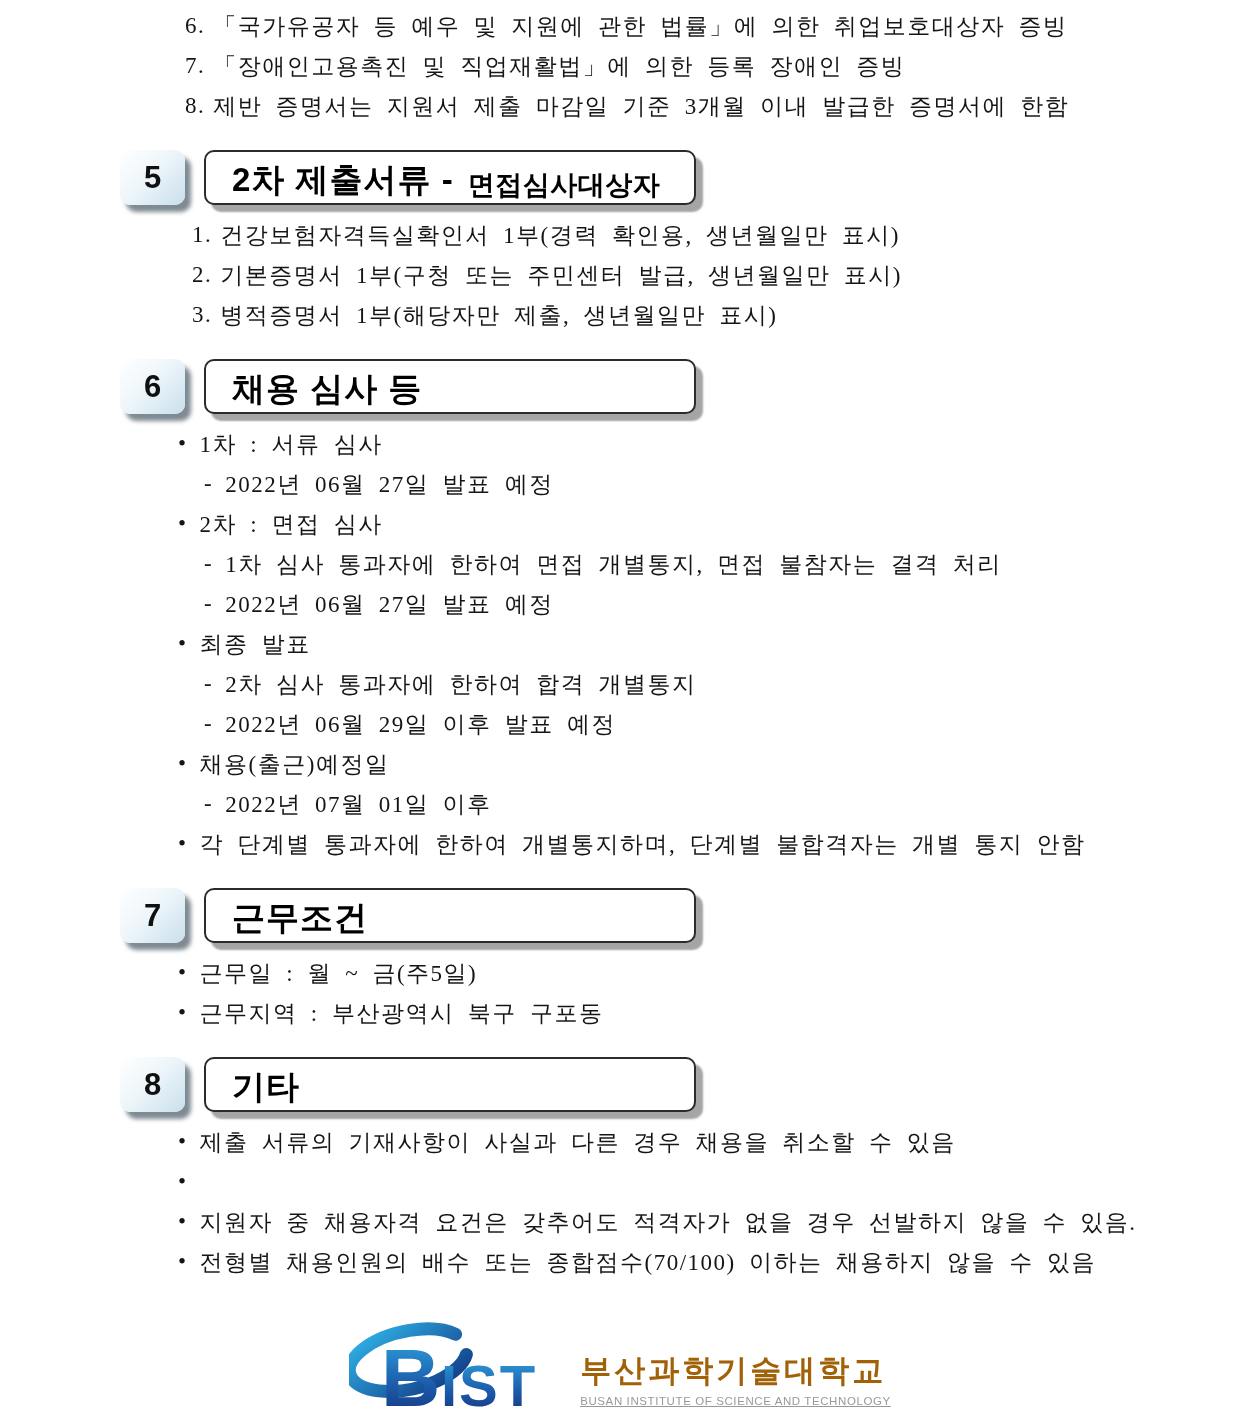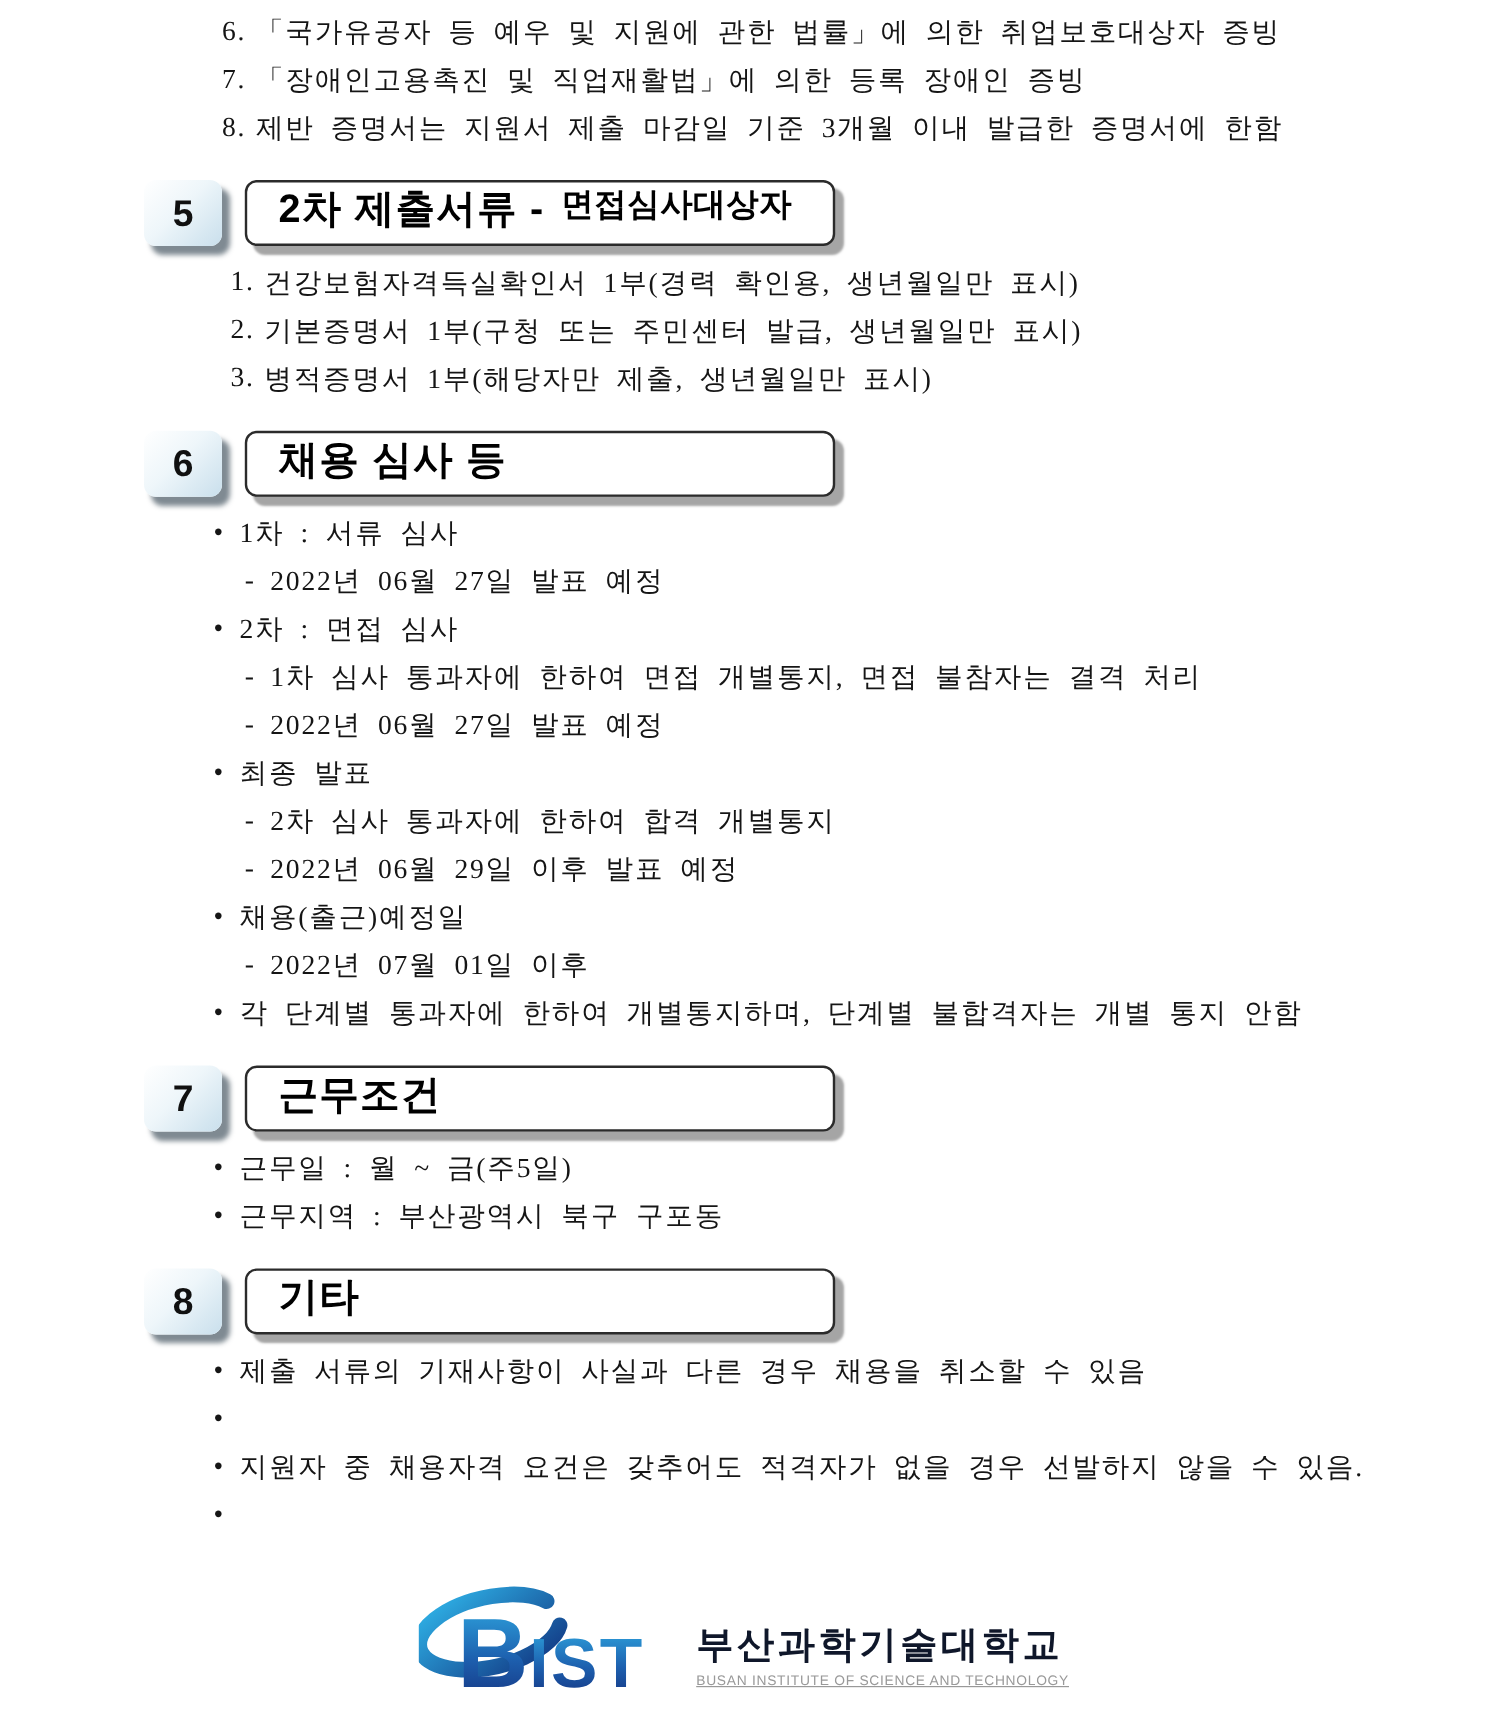--- a/index.html
+++ b/index.html
@@ -31,39 +31,39 @@
     display:flex;align-items:center;justify-content:center;
     font-family:"Liberation Sans","DejaVu Sans",sans-serif;
     font-weight:bold;font-size:31px;color:#101010;
     margin-right:19px;
   }
   .titlebox{
     width:492px;height:55px;box-sizing:border-box;
     background:#ffffff;
     border:2px solid #2b2b2b;border-radius:10px;
     box-shadow:7px 7px 2px #a5a5a5;
-    display:flex;align-items:flex-start;padding-left:26px;
+    display:flex;align-items:flex-end;padding-left:26px;
     font-family:"Liberation Sans","DejaVu Sans",sans-serif;
     font-weight:bold;color:#000;white-space:nowrap;
   }
   .t-main{font-size:33px;letter-spacing:1px;}
   .t-sub{font-size:27px;margin-left:14px;letter-spacing:0.5px;}
 
   
   ul,ol{list-style:none;margin:0;padding:0;}
   .num-list{margin-left:72px;}
   .blt{margin-left:58px;}
   .blt li.d{margin-left:26px;}
   .blt .mk{font-size:23px;}
 
   
   .footer{display:flex;justify-content:center;align-items:center;margin-top:34px;}
   .logo-mark{width:225px;height:108px;flex:0 0 auto;}
   .org{margin-left:6px;margin-top:16px;font-family:"Liberation Sans","DejaVu Sans",sans-serif;}
-  .org-ko{font-size:31px;font-weight:bold;color:#0f172a;letter-spacing:3px;white-space:nowrap;}
+  .org-ko{font-size:31px;font-weight:bold;color:#a16207;letter-spacing:3px;white-space:nowrap;}
   .org-en{font-size:11.5px;color:#999;letter-spacing:0.6px;margin-top:3px;white-space:nowrap;text-decoration:underline;}
 </style>
 </head>
 <body>
 
 <div class="doc">
 
   <ol class="intro">
     <li class="line">
         <span class="num">6.</span>
@@ -191,20 +191,21 @@
         </li>
       <li class="line b">
           <span class="mk">•</span>
         </li>
       <li class="line b">
           <span class="mk">•</span>
           <span>지원자 중 채용자격 요건은 갖추어도 적격자가 없을 경우 선발하지 않을 수 있음.</span>
         </li>
       <li class="line b">
           <span class="mk">•</span>
+          <span>전형별 채용인원의 배수 또는 종합점수(70/100) 이하는 채용하지 않을 수 있음</span>
         </li>
     </ul>
   </section>
 
   <div class="footer">
     <svg class="logo-mark" viewBox="0 0 225 108" xmlns="http://www.w3.org/2000/svg">
       <defs>
         <linearGradient id="lgArc" x1="0" y1="0" x2="1" y2="1">
           <stop offset="0" stop-color="#2fb3e8"></stop>
           <stop offset="1" stop-color="#123a85"></stop>

